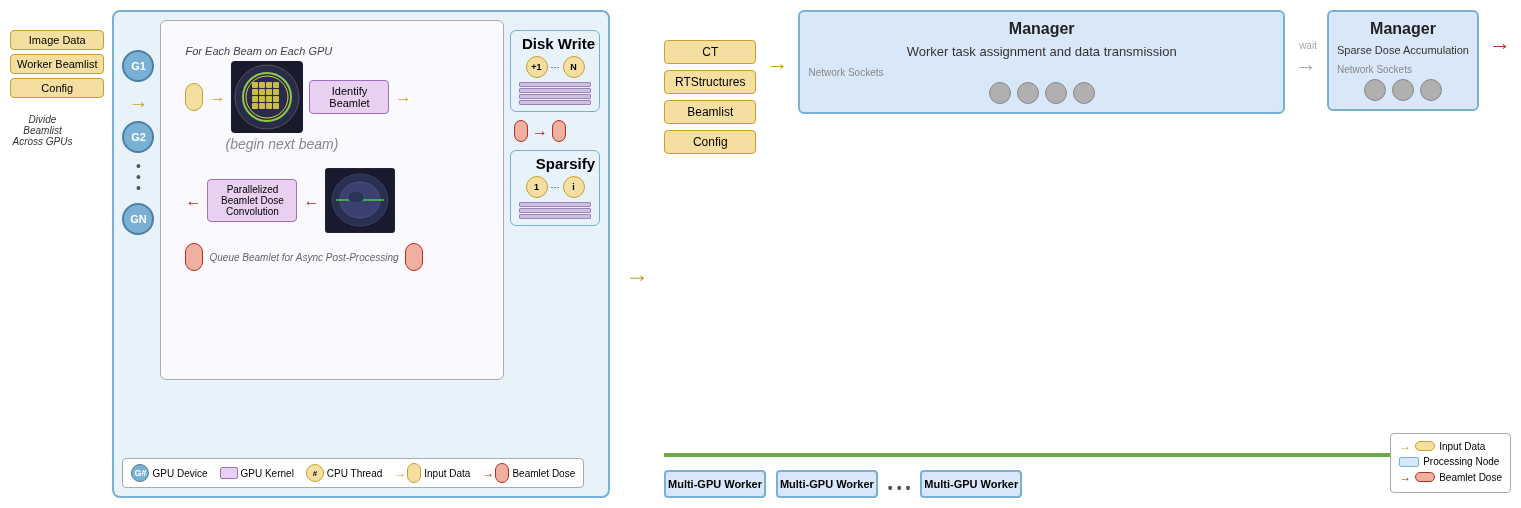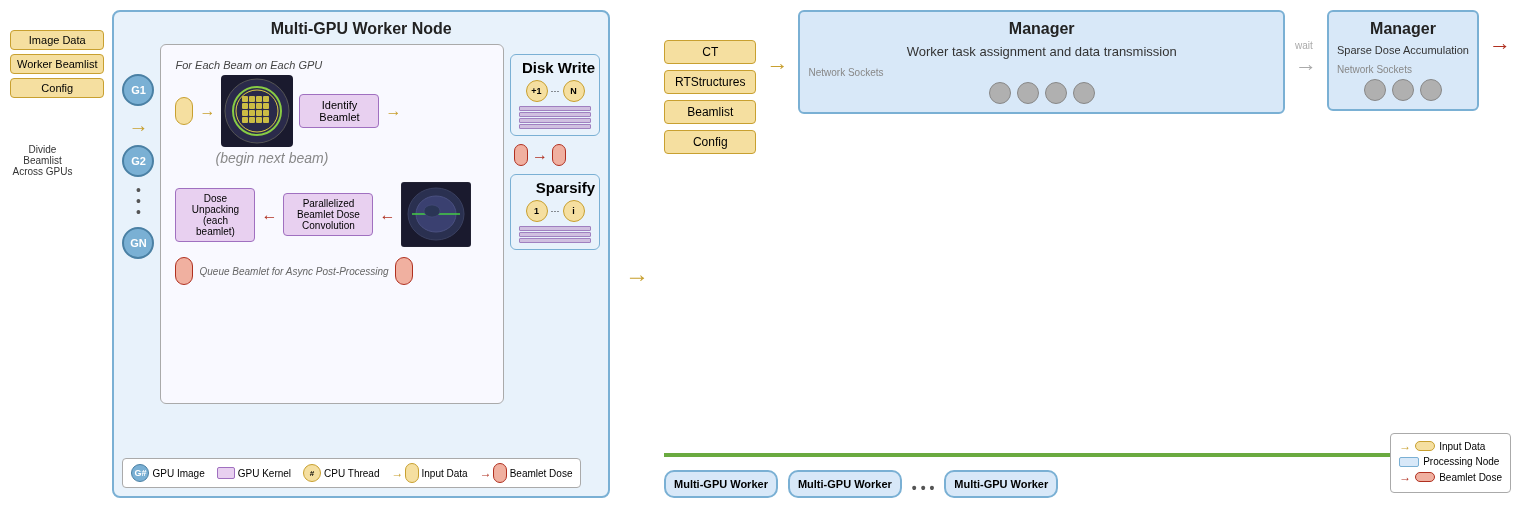--- a/index.html
+++ b/index.html
@@ -334,22 +334,22 @@
     .network-line {
       height: 4px;
       background: #6aaa40;
       margin: 5px 0;
       width: 100%;
     }
 
     .worker-box {
       background: #d8e8f8;
       border: 2px solid #7ab0d4;
-      border-radius: 10px;
-      padding: 6px 8px;
+      border-radius: 4px;
+      padding: 6px 2px;
       font-weight: bold;
       font-size: 11px;
       text-align: center;
       min-width: 70px;
     }
 
     .right-legend {
       position: absolute;
       right: 0;
       bottom: 5px;
@@ -401,37 +401,36 @@
 <body>
 
 <div class="diagram-container">
 
   <div class="left-panel">
 
     <div class="input-data-col">
       <div class="input-box">Image Data</div>
       <div class="input-box">Worker Beamlist</div>
       <div class="input-box">Config</div>
-      <div class="divide-label" style="max-width:65px;margin-top:42px;">Divide Beamlist Across GPUs</div>
+      <div class="divide-label" style="max-width:65px;margin-top:12px;font-style:italic;">Divide Beamlist Across GPUs</div>
     </div>
 
     <div class="multi-gpu-box">
-      <div class="multi-gpu-title">Multi-GPU Worker Node</div>
 
       <div class="gpu-inner">
 
         <div class="gpu-col-left">
           <div class="gpu-device">G1</div>
           <div style="color:#c8a030;font-size:20px;">→</div>
           <div class="gpu-device">G2</div>
           <div class="gpu-dots">•<br>•<br>•</div>
           <div class="gpu-device">GN</div>
         </div>
 
-        <div class="pipeline-area" style="padding:14px;">
+        <div class="pipeline-area" style="padding:24px;">
           <div class="for-each-label">For Each Beam on Each GPU</div>
 
           <div style="display:flex;align-items:center;gap:6px;margin-top:4px;">
             <div class="connector-pill"></div>
             <span style="color:#c8a030;font-size:16px;">→</span>
 
             <div style="background:#1a1a2e;border-radius:4px;width:72px;height:72px;display:flex;align-items:center;justify-content:center;position:relative;">
               <svg width="70" height="70">
 
                 <circle cx="35" cy="35" r="32" fill="#2a2a4a" stroke="#555" stroke-width="1"></circle>
@@ -462,25 +461,20 @@
             </div>
             <div style="text-align:center;">
               <div class="proc-box" style="font-size:11px;max-width:80px;">Identify Beamlet</div>
             </div>
             <span style="color:#c8a030;font-size:16px;">→</span>
           </div>
 
           <div style="font-size:14px;color:#888;font-style:italic;margin:3px 0 16px 40px;">(begin next beam)</div>
 
           <div style="display:flex;align-items:center;gap:6px;margin-top:8px;">
-            <div style="display:flex;flex-direction:column;align-items:center;gap:3px;">
-              <div class="proc-box" style="font-size:10px;max-width:80px;">
-                <span>Dose Unpacking (each beamlet)</span>
-              </div>
-            </div>
             <span style="color:#b03020;font-size:16px;">←</span>
             <div class="proc-box" style="font-size:10px;max-width:90px;">Parallelized Beamlet Dose Convolution</div>
             <span style="color:#b03020;font-size:16px;">←</span>
 
             <div style="background:#223;border-radius:3px;width:70px;height:65px;display:flex;align-items:center;justify-content:center;overflow:hidden;">
               <svg width="68" height="63">
                 <rect width="68" height="63" fill="#1a1a2e"></rect>
                 <ellipse cx="34" cy="31" rx="28" ry="26" fill="#2a3050" stroke="#3a4060" stroke-width="1"></ellipse>
                 <ellipse cx="34" cy="31" rx="20" ry="18" fill="#3a4070" stroke="#4a5080" stroke-width="1"></ellipse>
                 <line x1="10" y1="31" x2="58" y2="31" stroke="#44cc44" stroke-width="1.5"></line>
@@ -530,21 +524,21 @@
               <div class="stack-bar"></div>
               <div class="stack-bar"></div>
             </div>
           </div>
         </div>
       </div>
 
       <div class="legend-box">
         <div class="legend-item">
           <div style="width:18px;height:18px;border-radius:50%;background:#7ab0d4;border:1.5px solid #4a80a4;display:flex;align-items:center;justify-content:center;color:white;font-size:9px;font-weight:bold;">G#</div>
-          <span>GPU Image</span>
+          <span>GPU Device</span>
         </div>
         <div class="legend-item">
           <div style="width:18px;height:12px;background:#e8d0f0;border:1px solid #a070c0;border-radius:2px;"></div>
           <span>GPU Kernel</span>
         </div>
         <div class="legend-item">
           <div class="cpu-thread-circle" style="width:18px;height:18px;font-size:8px;">#</div>
           <span>CPU Thread</span>
         </div>
         <div class="legend-item">
@@ -589,21 +583,21 @@
         <div class="manager-desc">Worker task assignment and data transmission</div>
         <div class="network-sockets-label">Network Sockets</div>
         <div class="sockets-row">
           <div class="socket-circle"></div>
           <div class="socket-circle"></div>
           <div class="socket-circle"></div>
           <div class="socket-circle"></div>
         </div>
       </div>
 
-      <div style="display:flex;flex-direction:column;align-items:flex-start;padding-top:30px;">
+      <div style="display:flex;flex-direction:column;align-items:flex-end;padding-top:30px;">
         <span style="color:#aaa;font-size:10px;">wait</span>
         <span style="color:#aaa;font-size:22px;">→</span>
       </div>
 
       <div class="manager-sparse-box">
         <div class="manager-title">Manager</div>
         <div style="font-size:11px;text-align:center;color:#333;margin-bottom:4px;">Sparse Dose Accumulation</div>
         <div class="network-sockets-label">Network Sockets</div>
         <div class="sockets-row">
           <div class="socket-circle"></div>

